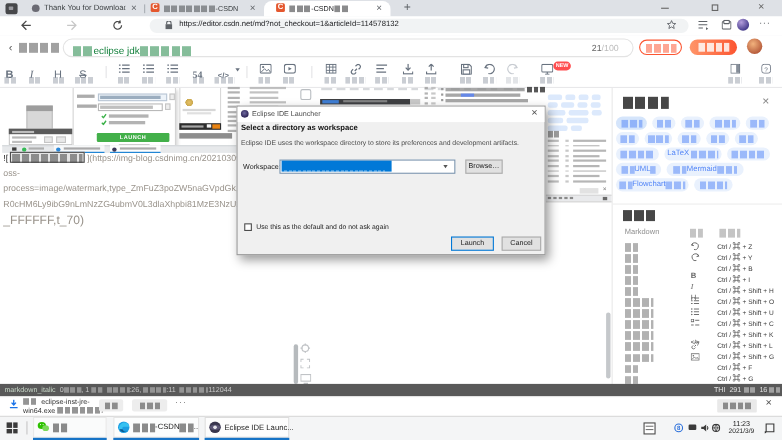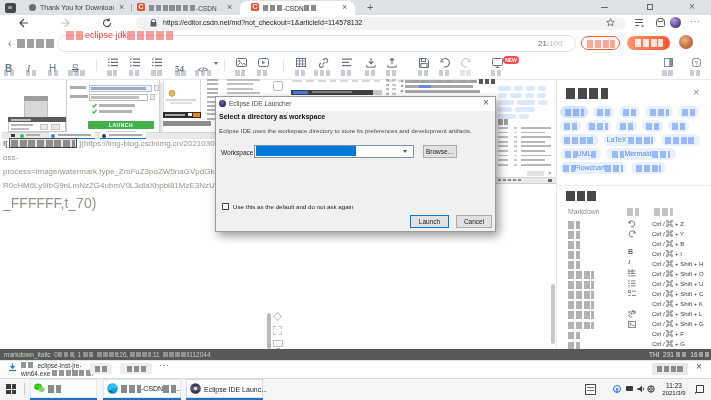--- a/index.html
+++ b/index.html
@@ -65,21 +65,21 @@
       <rect x="0.5" y="1.5" width="8" height="7" rx="1" stroke="#5f6368" fill="none"></rect>
       <rect x="2" y="0.5" width="5" height="3" rx="0.5" fill="#fff" stroke="#5f6368"></rect>
     </svg>
 <div class="a" style="left:670px;top:17px;width:11px;height:11px;border-radius:50%;background:radial-gradient(circle at 35% 30%,#b39ddb,#4a3f8f 70%,#2e2860)"></div>
 <div class="a" style="left:690px;top:16px;font-size:9px;color:#5f6368;letter-spacing:0.5px">···</div>
 <div class="a" style="left:0;top:31.5px;width:711px;height:1px;background:#ececee"></div>
 <div class="a" style="left:0;top:32px;width:711px;height:23px;background:#fff"></div>
 <div class="a" style="left:8px;top:38px;font-size:10px;color:#555">‹</div>
 <div class="a" style="left:17px;top:39px;color:#4a4a4a"><span class="z z9" style="width:38px"></span></div>
 <div class="a" style="left:57px;top:35px;width:519px;height:17px;border:1px solid #e3e3e3;border-radius:9px;background:#fff"></div>
-<div class="a" style="left:66px;top:31px;color:#ef4444"><span class="z z9" style="width:19px"></span><span style="font-size:9px;vertical-align:top;line-height:9.5px">eclipse jdk</span><span class="z z9" style="width:48px"></span></div>
+<div class="a" style="left:66px;top:42px;color:#15803d"><span class="z z9" style="width:19px"></span><span style="font-size:9px;vertical-align:top;line-height:9.5px">eclipse jdk</span><span class="z z9" style="width:48px"></span></div>
 <div class="a" style="left:538px;top:39px;font-size:8px;color:#666">21<span style="color:#bbb">/100</span></div>
 <div class="a" style="left:581px;top:36px;width:39px;height:14px;border:1px solid #fc5531;border-radius:8px;text-align:center;color:#fc5531"><span class="z z7" style="width:28px;margin-top:3px"></span></div>
 <div class="a" style="left:627px;top:36px;width:43px;height:14px;border-radius:8px;background:linear-gradient(90deg,#ff9569,#fc5531);text-align:center;color:#fff"><span class="z z7 zb" style="width:28px;margin-top:3px"></span></div>
 <div class="a" style="left:679px;top:35px;width:14px;height:14px;border-radius:50%;background:radial-gradient(circle at 40% 35%,#f2b27d,#b55a3a 75%,#8a3f2a)"></div>
 <div class="a" style="left:0;top:55px;width:711px;height:25px;background:#fff;border-bottom:1px solid #e8e8ea"></div>
 <div class="a" style="left:5.0px;top:58px;width:10px;height:10px;color:#68727f"><b style="font-size:10px;line-height:10px">B</b></div>
 <div class="a" style="left:4.0px;top:70px;color:#99a0ab"><span class="z z5" style="width:12.0px"></span></div>
 <div class="a" style="left:27.0px;top:58px;width:10px;height:10px;color:#68727f"><i style="font-size:10px;line-height:10px;font-family:'Liberation Serif',serif">I</i></div>
 <div class="a" style="left:26.0px;top:70px;color:#99a0ab"><span class="z z5" style="width:12.0px"></span></div>
 <div class="a" style="left:49.0px;top:58px;width:10px;height:10px;color:#68727f"><span style="font-size:10px;line-height:10px">H</span></div>
@@ -273,21 +273,21 @@
 <div class="a" style="left:100px;top:132px;width:46px;height:7px;background:#fdfdfd;border-bottom:1.5px solid #0b79d0"></div>
 <div class="a" style="left:102px;top:133.5px;width:4px;height:4px;border-radius:50%;background:#3b3757"></div>
 <div class="dash" style="left:109px;top:134px;width:33px;height:2.2px;color:#8f8f8f"></div>
 <div class="a" style="left:3px;top:138.5px;height:10px;color:#222"><span style="font-size:8px;vertical-align:top">![</span></div>
 <div class="a" style="left:9px;top:137.5px;width:68px;height:10.5px;background:#e4e4e4;border:1px solid #4c4c4c"></div>
 <div class="a" style="left:11px;top:139.5px;color:#3a3a3a"><span class="z z8" style="width:64px"></span></div>
 <div class="a" style="left:79px;top:139px;font-size:8px;color:#99938b">](https://img-blog.csdnimg.cn/202103091123</div>
 <div class="a" style="left:3px;top:152.5px;font-size:8px;color:#99938b">oss-</div>
 <div class="a" style="left:3px;top:166.5px;font-size:8px;color:#99938b">process=image/watermark,type_ZmFuZ3poZW5naGVpdGk,shado</div>
 <div class="a" style="left:3px;top:180.5px;font-size:8px;color:#99938b">R0cHM6Ly9ibG9nLmNzZG4ubmV0L3dlaXhpbi81MzE3NzUzNg==,</div>
-<div class="a" style="left:3px;top:194.5px;font-size:14px;color:#99938b">_FFFFFF,t_70)</div>
+<div class="a" style="left:3px;top:194.5px;font-size:11px;color:#99938b">_FFFFFF,t_70)</div>
 <div class="a" style="left:266.5px;top:313px;width:4px;height:36px;background:#b6babd;border-radius:2px"></div>
 <div class="a" style="left:556px;top:80px;width:1px;height:269px;background:#e8e8e8"></div>
 <div class="a" style="left:273px;top:81px;width:10px;height:10px;border:1px solid #b9bdc1;border-radius:2px;background:#fff"></div>
 <div class="dash" style="left:292px;top:80px;width:10px;height:2px;color:#c9ccd0"></div>
 <div class="dash" style="left:306px;top:80px;width:8px;height:2px;color:#c9ccd0"></div>
 <div class="dash" style="left:318px;top:80px;width:8px;height:2px;color:#c9ccd0"></div>
 <div class="dash" style="left:330px;top:80px;width:6px;height:2px;color:#c9ccd0"></div>
 <div class="dash" style="left:340px;top:80px;width:8px;height:2px;color:#c9ccd0"></div>
 <div class="dash" style="left:352px;top:80px;width:6px;height:2px;color:#c9ccd0"></div>
 <div class="dash" style="left:362px;top:80px;width:8px;height:2px;color:#c9ccd0"></div>

